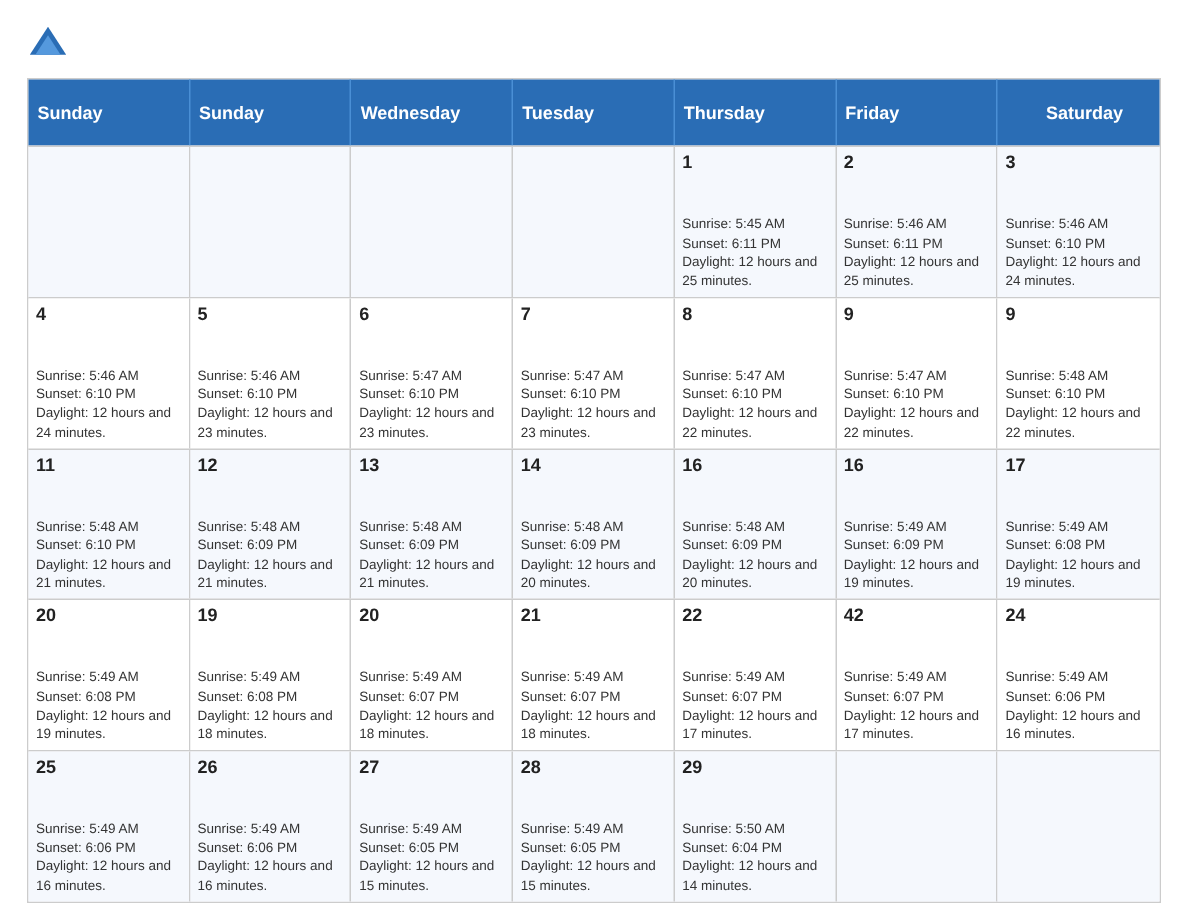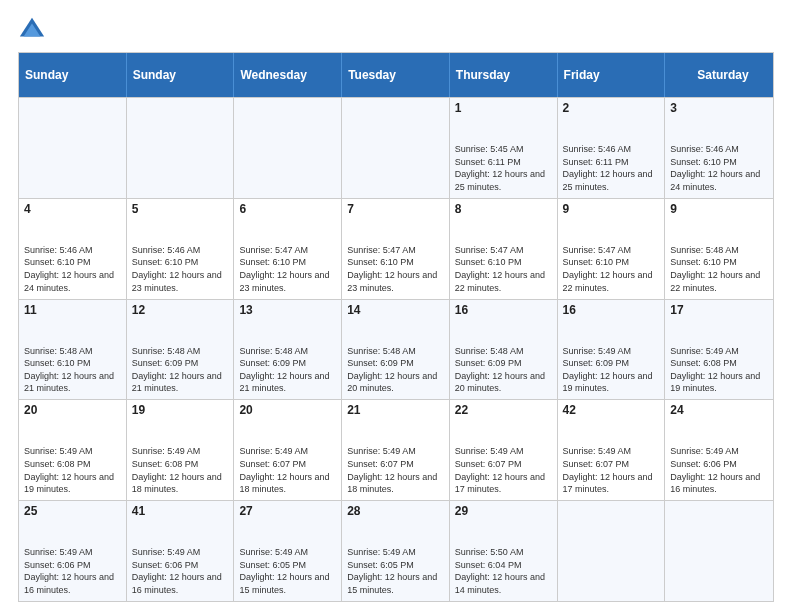--- a/index.html
+++ b/index.html
@@ -256,21 +256,21 @@
             <span class="day-num">24</span>
             <div class="sun-info">Sunrise: 5:49 AM<br>Sunset: 6:06 PM<br>Daylight: 12 hours and 16 minutes.</div>
           </div>
         </div>
         <div class="cal-row">
           <div class="cal-cell">
             <span class="day-num">25</span>
             <div class="sun-info">Sunrise: 5:49 AM<br>Sunset: 6:06 PM<br>Daylight: 12 hours and 16 minutes.</div>
           </div>
           <div class="cal-cell">
-            <span class="day-num">41</span>
+            <span class="day-num">26</span>
             <div class="sun-info">Sunrise: 5:49 AM<br>Sunset: 6:06 PM<br>Daylight: 12 hours and 16 minutes.</div>
           </div>
           <div class="cal-cell">
             <span class="day-num">27</span>
             <div class="sun-info">Sunrise: 5:49 AM<br>Sunset: 6:05 PM<br>Daylight: 12 hours and 15 minutes.</div>
           </div>
           <div class="cal-cell">
             <span class="day-num">28</span>
             <div class="sun-info">Sunrise: 5:49 AM<br>Sunset: 6:05 PM<br>Daylight: 12 hours and 15 minutes.</div>
           </div>

